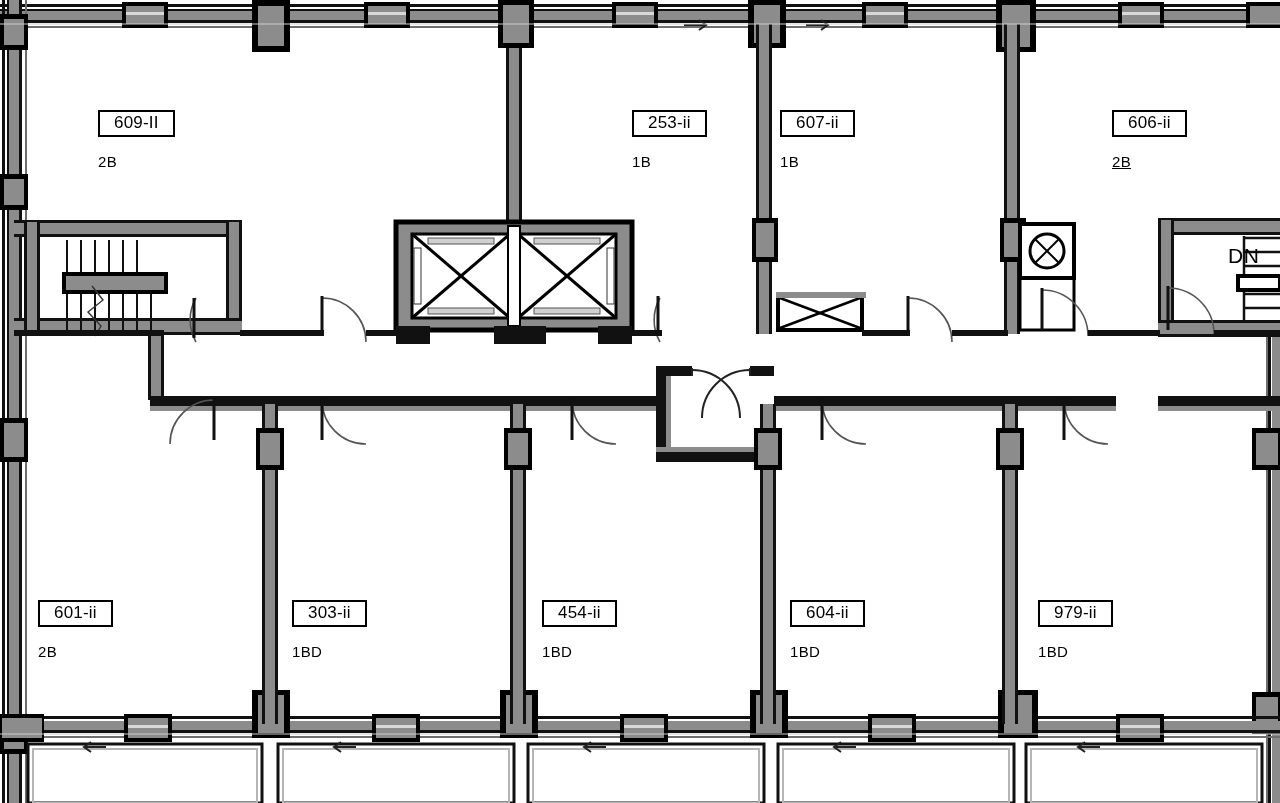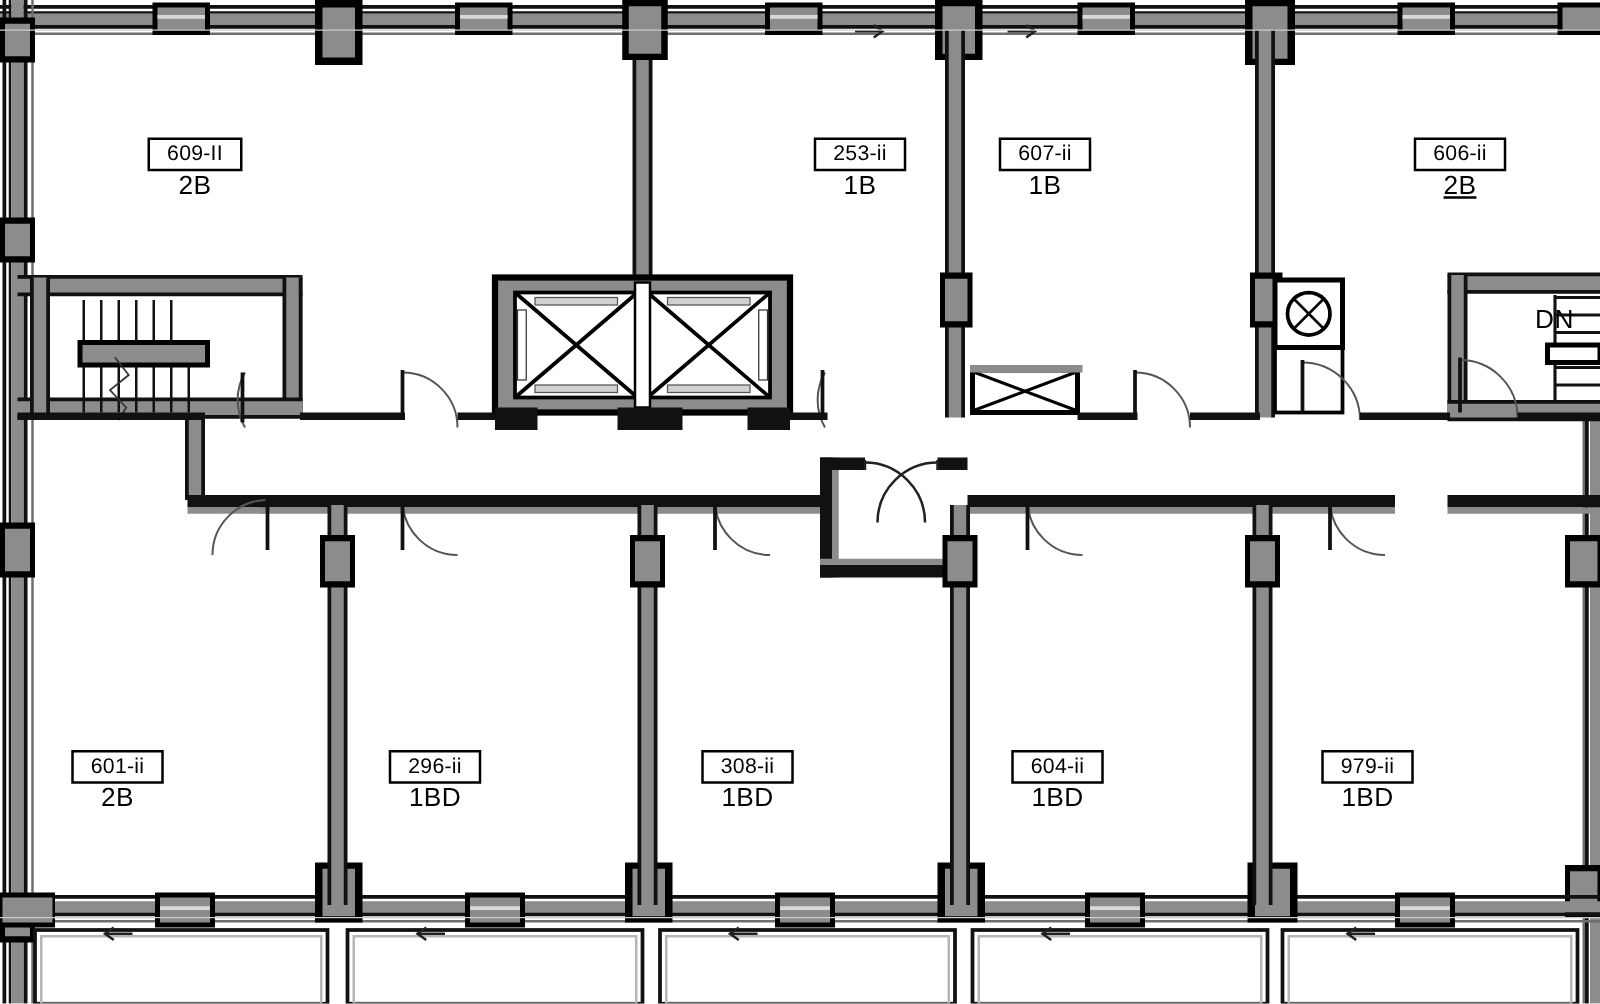--- a/index.html
+++ b/index.html
@@ -18,39 +18,38 @@
   #plan-svg {
     position: absolute;
     left: 0;
     top: 0;
     width: 1280px;
     height: 803px;
     display: block;
   }
   .unit-tag {
     position: absolute;
-    text-align: center;
     font-family: "Liberation Sans", sans-serif;
     color: #000000;
     user-select: none;
   }
   .unit-tag .tag-box {
     display: inline-block;
     border: 2px solid #000000;
     background: #ffffff;
     padding: 1px 14px 2px 14px;
     font-size: 17px;
     line-height: 20px;
     letter-spacing: 0.2px;
     white-space: nowrap;
   }
   .unit-tag .tag-type {
     display: block;
-    margin-top: 1px;
-    font-size: 21px;
+    margin-top: 14px;
+    font-size: 15px;
     line-height: 22px;
     letter-spacing: 0.3px;
   }
   .dn-label {
     position: absolute;
     font-family: "Liberation Sans", sans-serif;
     font-size: 21px;
     line-height: 24px;
     color: #000000;
     letter-spacing: 0.5px;
@@ -574,26 +573,26 @@
     <span class="tag-box">606-ii</span>
     <span class="tag-type">2B</span>
   </div>
 
   <div class="unit-tag" style="left:38px; top:600px; width:112px;">
     <span class="tag-box">601-ii</span>
     <span class="tag-type">2B</span>
   </div>
 
   <div class="unit-tag" style="left:292px; top:600px; width:112px;">
-    <span class="tag-box">296-ii</span>
+    <span class="tag-box">303-ii</span>
     <span class="tag-type">1BD</span>
   </div>
 
   <div class="unit-tag" style="left:542px; top:600px; width:112px;">
-    <span class="tag-box">308-ii</span>
+    <span class="tag-box">454-ii</span>
     <span class="tag-type">1BD</span>
   </div>
 
   <div class="unit-tag" style="left:790px; top:600px; width:112px;">
     <span class="tag-box">604-ii</span>
     <span class="tag-type">1BD</span>
   </div>
 
   <div class="unit-tag" style="left:1038px; top:600px; width:112px;">
     <span class="tag-box">979-ii</span>

